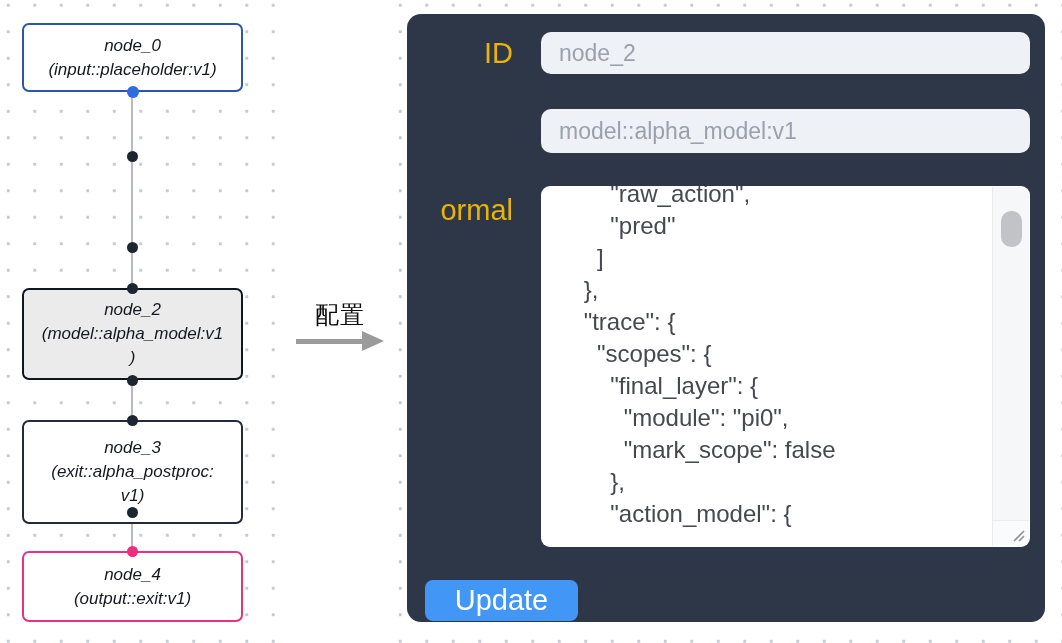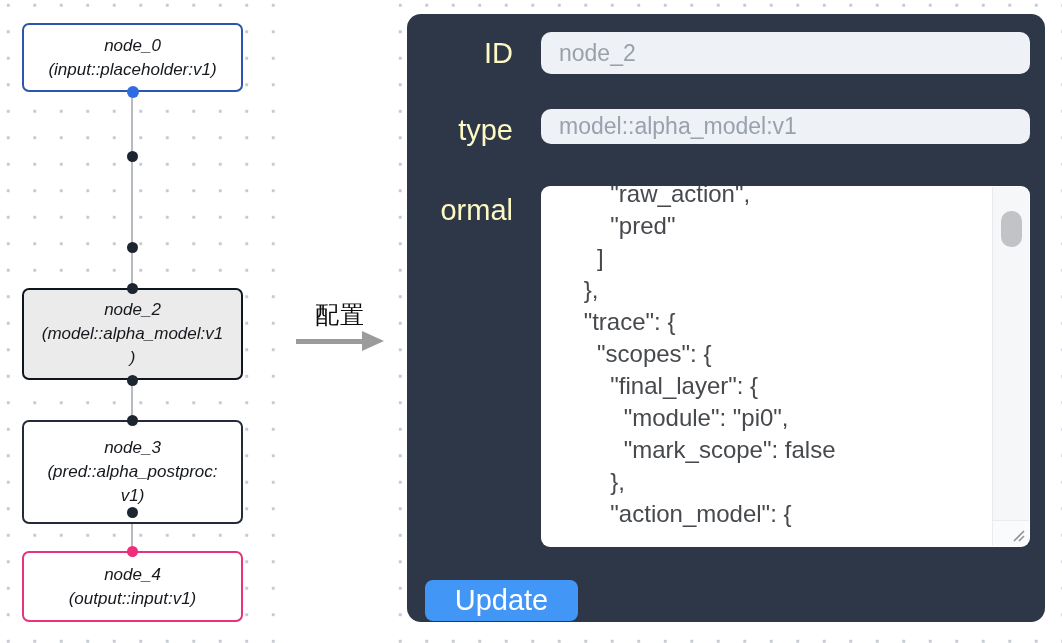--- a/index.html
+++ b/index.html
@@ -46,33 +46,33 @@
     position:absolute;left:66px;top:0;width:0;height:0;
     border-left:22px solid #9b9b9b;border-top:10.5px solid transparent;border-bottom:10.5px solid transparent;
   }
   
   #panel{
     position:absolute;left:407px;top:14px;width:638px;height:608px;
     background:#2d3748;border-radius:14px;overflow:hidden;z-index:3;
   }
   .field-label{
     position:absolute;left:0;width:106px;text-align:right;
-    color:#fef9c3;font-size:29px;
+    color:#eab308;font-size:29px;
   }
   #label-id{top:18px;height:42px;line-height:42px;}
   #label-type{top:95px;height:43px;line-height:43px;}
   #label-config{top:176px;height:40px;line-height:40px;}
   .panel-input{
     position:absolute;left:134px;width:489px;box-sizing:border-box;
     background:#eef1f6;border:none;outline:none;border-radius:10px;
     color:#9aa1ad;font-size:23px;padding:0 18px;
     font-family:"Liberation Sans", sans-serif;
   }
   #input-id{top:18px;height:42px;}
-  #input-type{top:95px;height:35px;}
+  #input-type{top:95px;height:44px;}
   #config-box{
     position:absolute;left:134px;top:172px;width:489px;height:361px;
     background:#ffffff;border-radius:9px;overflow:hidden;
   }
   #config-text{
     margin:-8px 0 0 16px;font-family:"Liberation Sans", sans-serif;
     font-size:24px;line-height:32px;color:#46494d;white-space:pre;
   }
   #scroll-track{
     position:absolute;top:1px;right:1px;bottom:26px;width:36px;
@@ -105,26 +105,26 @@
     <div class="node-title">node_0</div>
     <div class="node-sub">(input::placeholder:v1)</div>
   </div>
   <div class="node" id="node-2">
     <div class="node-title">node_2</div>
     <div class="node-sub">(model::alpha_model:v1
 )</div>
   </div>
   <div class="node" id="node-3">
     <div class="node-title">node_3</div>
-    <div class="node-sub">(pred::alpha_postproc:
+    <div class="node-sub">(exit::alpha_postproc:
 v1)</div>
   </div>
   <div class="node" id="node-4">
     <div class="node-title">node_4</div>
-    <div class="node-sub">(output::input:v1)</div>
+    <div class="node-sub">(output::exit:v1)</div>
   </div>
 
   <span class="port port-blue" style="left:126.5px;top:86px;"></span>
   <span class="port port-dark" style="left:127px;top:150.5px;"></span>
   <span class="port port-dark" style="left:127px;top:241.5px;"></span>
   <span class="port port-dark" style="left:127px;top:282.5px;"></span>
   <span class="port port-dark" style="left:127px;top:374.5px;"></span>
   <span class="port port-dark" style="left:127px;top:414.5px;"></span>
   <span class="port port-dark" style="left:127px;top:506.5px;"></span>
   <span class="port port-pink" style="left:127px;top:545.5px;"></span>
@@ -135,21 +135,20 @@
   <span class="shaft"></span>
     <span class="head"></span>
 </div>
 
 <div id="canvas-right" class="dotgrid"></div>
 
 <div id="panel">
   <div class="field-label" id="label-id">ID</div>
   <input class="panel-input" id="input-id" readonly="" value="node_2" style="">
 
-  <div class="field-label" id="label-type">type</div>
   <input class="panel-input" id="input-type" readonly="" value="model::alpha_model:v1" style="">
 
   <div class="field-label" id="label-config">ormal</div>
   <div id="config-box">
     <pre id="config-text">        "raw_action",
         "pred"
       ]
     },
     "trace": {
       "scopes": {

